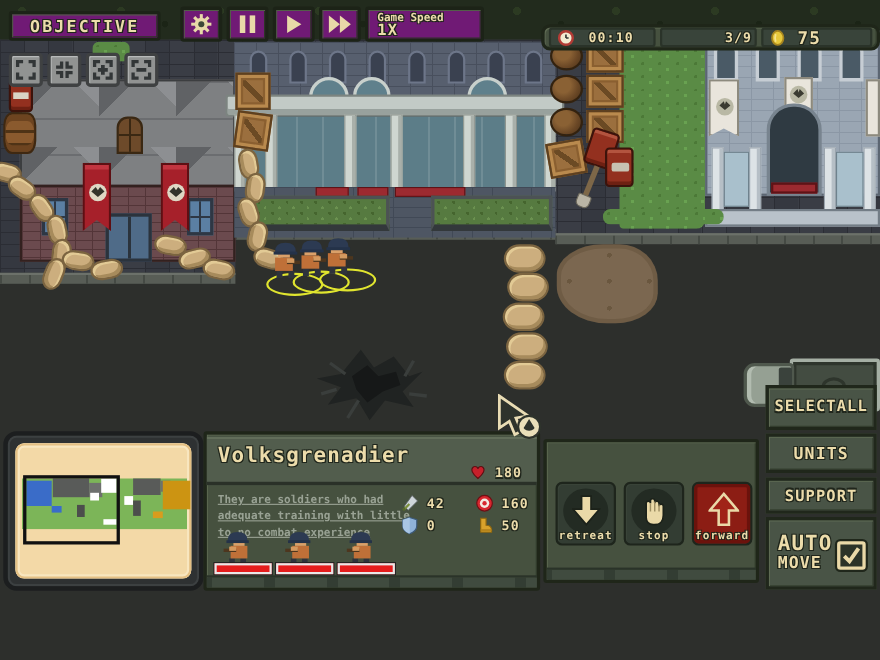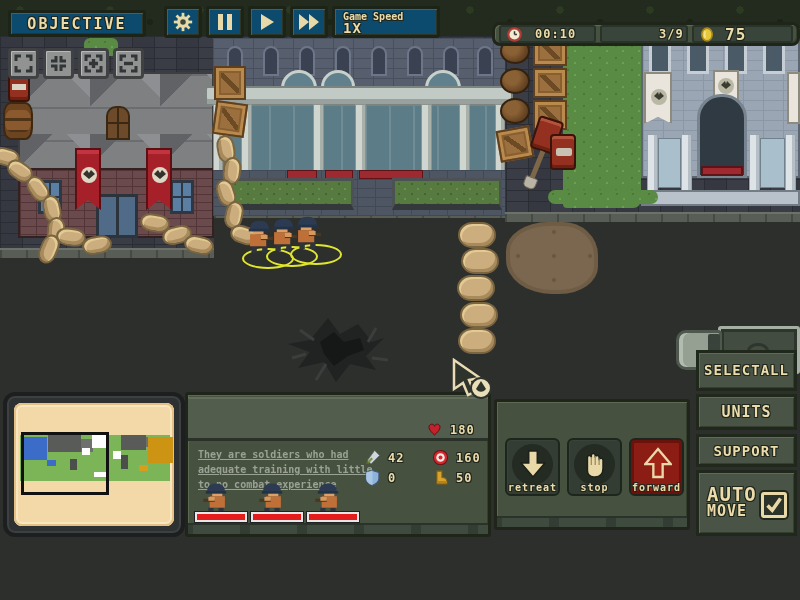--- a/index.html
+++ b/index.html
@@ -3,21 +3,21 @@
 <meta charset="utf-8">
 <style>
   html,body{margin:0;padding:0;background:#14160f;}
   *{box-sizing:border-box;}
   #app{position:relative;width:800px;height:600px;overflow:hidden;
        font-family:"DejaVu Sans Mono",monospace;background:#2d2f2c;image-rendering:pixelated;}
   .abs{position:absolute;}
   
   .panel{position:absolute;background:#46513f;border:3px solid #1f2619;
          box-shadow:inset 1px 1px 0 #5d6952, inset -1px -1px 0 #343f2e;border-radius:3px;}
-  .panel-dk{position:absolute;background:#0c4a6e;border:3px solid #1c2317;
+  .panel-dk{position:absolute;background:#701a75;border:3px solid #1c2317;
          box-shadow:inset 1px 1px 0 #525e48, inset -1px -1px 0 #2c3526;border-radius:3px;}
   .ptxt{color:#ecdcab;font-weight:bold;letter-spacing:1px;
         text-shadow:-1px -1px 0 #20261c,1px -1px 0 #20261c,-1px 1px 0 #20261c,1px 1px 0 #20261c;}
   .gtxt{color:#99a294;font-weight:bold;}
   .slot{background:#39443a;border:2px solid #2a3329;border-radius:3px;
         display:flex;align-items:center;gap:5px;padding:0 6px;height:18px;}
   .cmdbtn{position:absolute;width:55px;height:58px;background:#333d33;border:2px solid #1e251c;
           border-radius:6px;box-shadow:inset 1px 1px 0 #49554646;}
   .cmdlabel{position:absolute;left:0;right:0;bottom:1px;text-align:center;font-size:10px;}
   .sidebtn{position:absolute;left:696px;width:101px;background:#495446;border:3px solid #20271b;
@@ -371,20 +371,21 @@
         <div class="abs" style="left:101px;top:20px;width:7px;height:14px;background:#4c4e4c;"></div>
         <div class="abs" style="left:119px;top:30px;width:9px;height:6px;background:#d89c1e;"></div>
       </div>
 
       <div class="abs" style="left:7px;top:29px;width:88px;height:63px;border:3px solid #111;"></div>
     </div>
   </div>
 
   <div class="panel" style="left:185px;top:392px;width:306px;height:145px;z-index:10;">
     <div class="abs" style="left:0;top:2px;width:100%;height:44px;background:#525d4d;border-bottom:3px solid #2a3128;box-shadow:inset 0 2px 0 #626e5a;">
+      <span class="ptxt" style="position:absolute;left:10px;top:6px;font-size:19px;">Volksgrenadier</span>
       <svg class="abs" style="left:238px;top:24px" width="17" height="16" viewBox="0 0 24 24">
           <path d="M12 21 C4 14 2 9 5 6 C8 3 12 6 12 8 C12 6 16 3 19 6 C22 9 20 14 12 21 Z" fill="#c6202b" stroke="#5e0f13" stroke-width="1.5"></path>
         </svg>
       <span class="ptxt" style="position:absolute;left:262px;top:26px;font-size:12px;">180</span>
     </div>
     <div class="gtxt" style="position:absolute;left:10px;top:52px;width:178px;font-size:10px;line-height:15px;text-decoration:underline;">
       <div>They are soldiers who had</div>
       <div>adequate training with little</div>
       <div>to no combat experience</div>
     </div>

